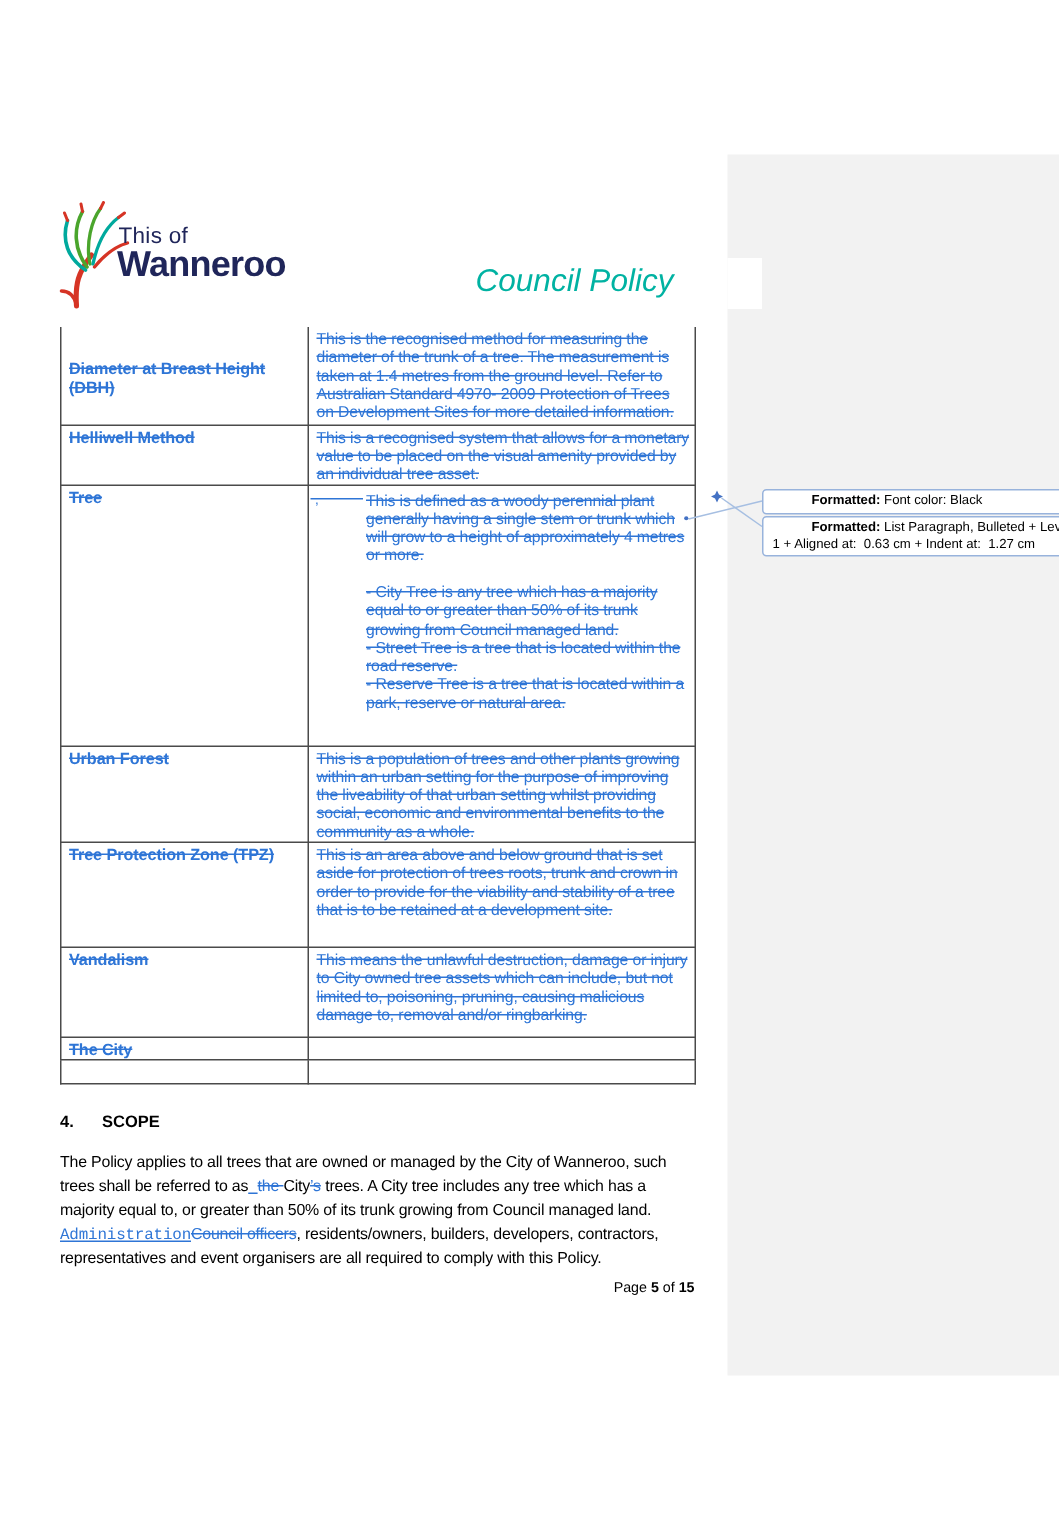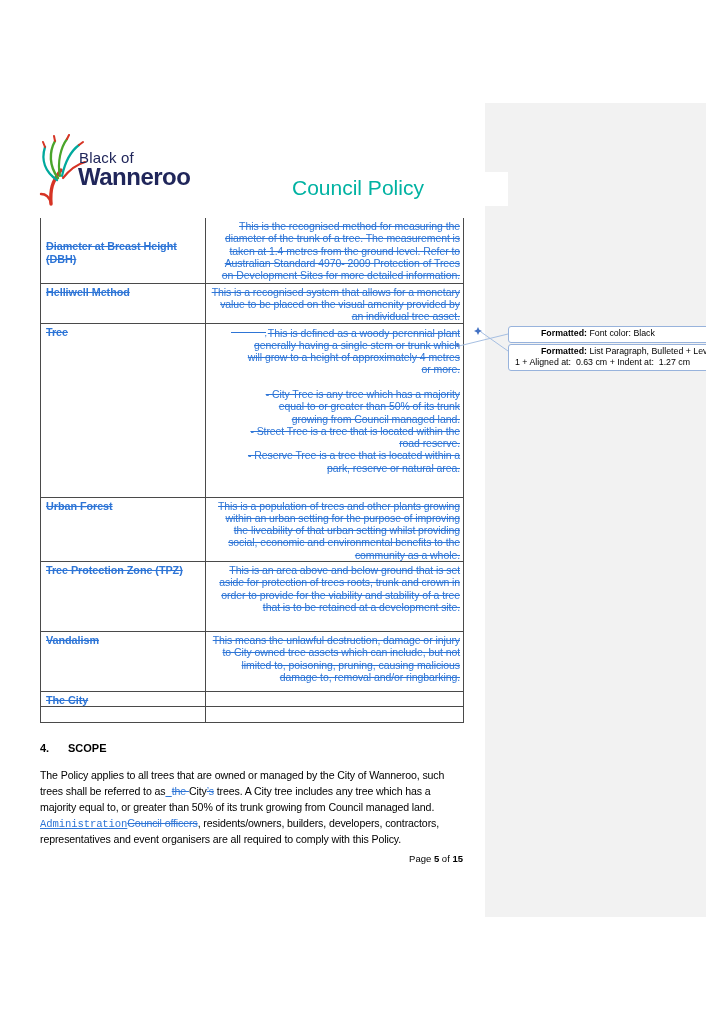--- a/index.html
+++ b/index.html
@@ -17,37 +17,37 @@
 
   
   .markup-panel{position:absolute;left:485px;top:103px;width:221px;height:814px;background:var(--gray);}
   .header-notch{position:absolute;left:485px;top:172px;width:23px;height:34px;background:#fff;}
 
   
   .logo-wrap{position:absolute;left:36px;top:134px;width:200px;height:72px;}
   .logo-svg{position:absolute;left:0;top:0;}
   .logo-cityof{position:absolute;left:43px;top:15px;font-size:15px;color:var(--navy);letter-spacing:.2px;}
   .logo-name{position:absolute;left:42px;top:29px;font-size:24px;font-weight:bold;color:var(--navy);letter-spacing:-.5px;}
-  .doc-title{position:absolute;left:292px;top:176px;width:160px;text-align:left;font-size:21px;color:var(--teal);}
+  .doc-title{position:absolute;left:303px;top:176px;width:160px;text-align:center;font-size:21px;color:var(--teal);font-style:italic;}
 
   
   .t-table{position:absolute;left:40px;top:218px;width:423px;border-collapse:collapse;table-layout:fixed;}
   .t-table td{border:1px solid var(--border);vertical-align:top;padding:2px 3px 0 5px;overflow:hidden;}
   .t-table tr:first-child td{border-top:none;}
   .t-table tr:nth-child(1){height:65px;}
   .t-table tr:nth-child(2){height:40px;}
   .t-table tr:nth-child(3){height:174px;}
   .t-table tr:nth-child(4){height:55px;}
   .t-table tr:nth-child(5){height:70px;}
   .t-table tr:nth-child(6){height:60px;}
   .t-table tr:nth-child(7){height:15px;margin-top:20px;}
   .t-table tr:nth-child(8){height:16px;}
   .t-table tr:first-child td:first-child{padding-top:22px;}
   .term{font-weight:bold;color:var(--blue);text-decoration:line-through;font-size:10.8px;line-height:12.5px;letter-spacing:-.05px;display:block;}
-  .def{color:var(--blue);text-decoration:line-through;font-size:10.5px;line-height:12.3px;letter-spacing:-.08px;text-align:right;}
+  .def{color:var(--blue);text-decoration:line-through;font-size:10.5px;line-height:12.3px;letter-spacing:-.08px;}
   .def.indent{margin-left:33px;}
   .def.tabfirst{text-indent:-33px;}
   .def.tabfirst .deltab{display:inline-block;width:33px;height:11px;position:relative;text-decoration:none;}
   .deltab::after{content:"";position:absolute;left:-4px;right:2px;top:6px;border-top:1px solid var(--blue);}
   .deltab::before{content:",";position:absolute;right:1px;top:1px;font-size:9px;color:var(--blue);}
   .def.blank{height:12.3px;text-decoration:none;}
 
   
   .balloon{position:absolute;left:508px;width:216px;background:#fff;border:1px solid var(--balloon-border);border-radius:3px;padding:1px 6px 2px 6px;font-size:8.8px;line-height:11.2px;color:#000;}
   .balloon b{font-weight:bold;padding-left:26px;}
@@ -80,21 +80,21 @@
     <svg class="logo-svg" width="52" height="72" viewBox="0 0 52 72">
       <path d="M15,70 C14,55 16,48 25,36" stroke="#d63425" stroke-width="3.4" fill="none" stroke-linecap="round"></path>
       <path d="M15,69 C13,62 9,60 5,60" stroke="#d63425" stroke-width="2.4" fill="none" stroke-linecap="round"></path>
       <path d="M21,46 C9,38 5,26 9,13" stroke="#00a99d" stroke-width="2.4" fill="none" stroke-linecap="round"></path>
       <path d="M22,44 C13,32 13,18 19,7" stroke="#4aa52c" stroke-width="2.4" fill="none" stroke-linecap="round"></path>
       <path d="M24,42 C21,28 25,13 31,5" stroke="#4aa52c" stroke-width="2.2" fill="none" stroke-linecap="round"></path>
       <path d="M26,42 C29,28 35,17 43,11" stroke="#00a99d" stroke-width="2.2" fill="none" stroke-linecap="round"></path>
       <path d="M27,44 C35,34 42,30 49,28" stroke="#d63425" stroke-width="2.2" fill="none" stroke-linecap="round"></path>
       <path d="M9,13 L7,8 M19,7 L18,2 M31,5 L33,1 M43,11 L47,8" stroke="#d63425" stroke-width="2" fill="none" stroke-linecap="round"></path>
     </svg>
-    <div class="logo-cityof">Black of</div>
+    <div class="logo-cityof">This of</div>
     <div class="logo-name">Wanneroo</div>
   </div>
 
   <div class="doc-title">Council Policy</div>
 
   <table class="t-table" id="terms-table">
     <colgroup>
         <col style="width:165px">
         <col style="width:258px">
       </colgroup>

